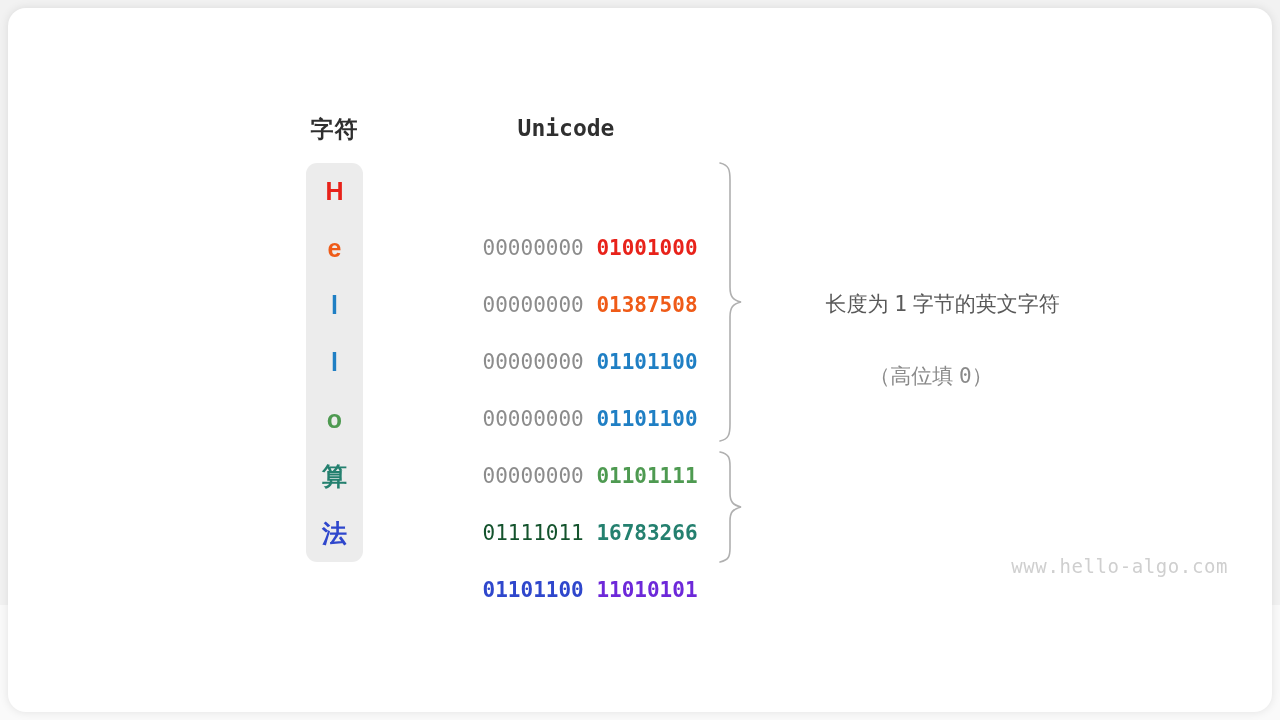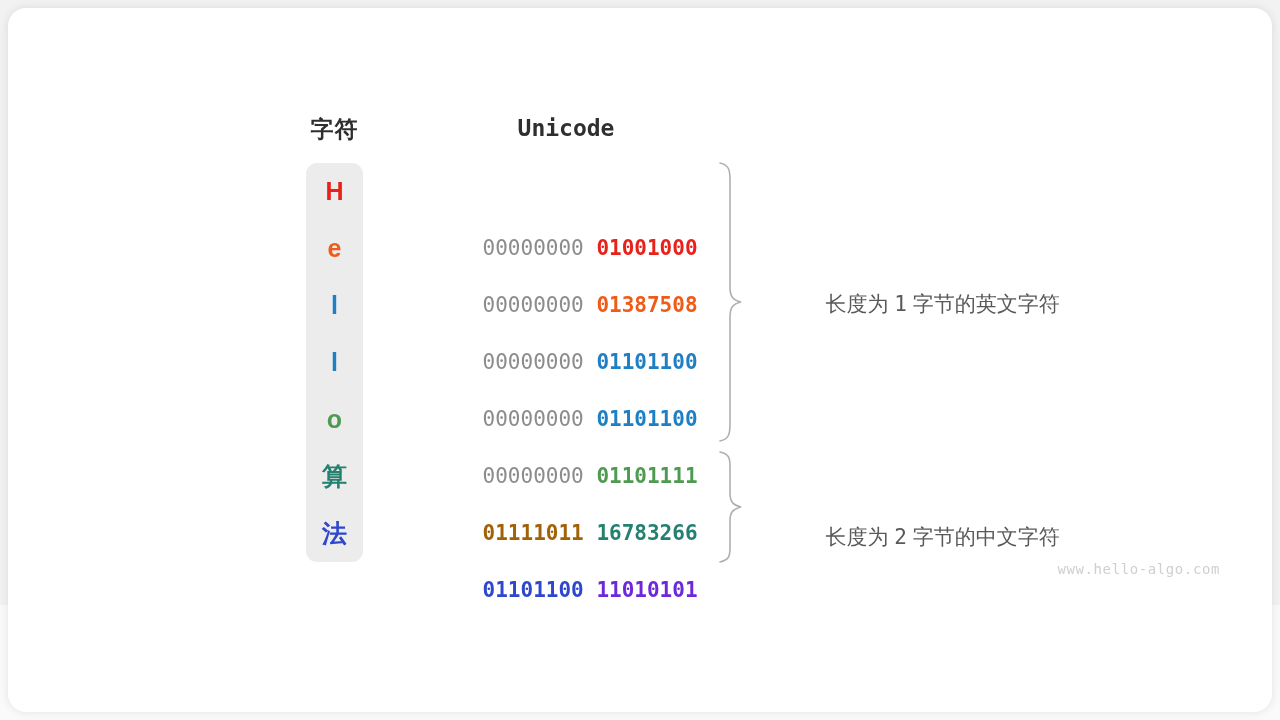--- a/index.html
+++ b/index.html
@@ -118,24 +118,24 @@
     font-family: "DejaVu Sans Mono", "Liberation Mono", monospace;
   }
   .annot-sub {
     display: block;
     color: #8a8a8a;
   }
 
   
   .watermark {
     position: absolute;
-    right: 60px;
+    right: 52px;
     bottom: 28px;
     font-family: "DejaVu Sans Mono", "Liberation Mono", monospace;
-    font-size: 14px;
+    font-size: 19px;
     color: #cfcfcf;
     letter-spacing: 0.6px;
   }
 </style>
 </head>
 <body>
 
 <div id="canvas" style="background: rgb(242, 242, 242);">
   <div class="card" style="background: rgb(255, 255, 255);"></div>
 
@@ -161,40 +161,38 @@
   <div class="bits-row" style="top:277px">
     <span class="byte-pad">00000000</span><span> </span><span class="byte-sig" style="color: rgb(31, 127, 196);">01101100</span>
   </div>
   <div class="bits-row" style="top:334px">
     <span class="byte-pad">00000000</span><span> </span><span class="byte-sig" style="color: rgb(31, 127, 196);">01101100</span>
   </div>
   <div class="bits-row" style="top:391px">
     <span class="byte-pad">00000000</span><span> </span><span class="byte-sig" style="color: rgb(78, 154, 81);">01101111</span>
   </div>
   <div class="bits-row" style="top:448px">
-    <span class="byte-pad" style="color: #a16207; font-weight: bold;">01111011</span><span> </span><span class="byte-sig" style="color: rgb(36, 128, 111);">16783266</span>
+    <span class="byte-pad" style="color: #14532d; font-weight: normal;">01111011</span><span> </span><span class="byte-sig" style="color: rgb(36, 128, 111);">16783266</span>
   </div>
   <div class="bits-row" style="top:505px">
     <span class="byte-pad" style="color: rgb(47, 71, 204); font-weight: bold;">01101100</span><span> </span><span class="byte-sig" style="color: #6d28d9;">11010101</span>
   </div>
 
   <div class="brace" style="left:716px; top:160px;">
     <svg width="32" height="284" viewBox="0 0 32 284">
       <path d="M 4 3 C 13 5 14 10 14 20 L 14 127 C 14 137 17 140 25 142 C 17 144 14 147 14 157 L 14 264 C 14 274 13 279 4 281" fill="none" stroke="#b0b0b0" stroke-width="1.6" stroke-linecap="round"></path>
     </svg>
   </div>
 
   <div class="brace" style="left:716px; top:449px;">
     <svg width="32" height="116" viewBox="0 0 32 116">
       <path d="M 4 3 C 13 5 14 9 14 17 L 14 44 C 14 53 17 56 25 58 C 17 60 14 63 14 72 L 14 99 C 14 107 13 111 4 113" fill="none" stroke="#b0b0b0" stroke-width="1.6" stroke-linecap="round"></path>
     </svg>
   </div>
 
   <div class="annot" style="left:770px; top:250px; width:322px;">
     <span>长度为 </span><span class="mono">1</span><span> 字节的英文字符</span>
+    <span class="annot-sub"><span>（高位填 </span><span class="mono">0</span><span>）</span></span>
   </div>
 
-  <div class="annot" style="left:770px; top:483px; width:322px;">
-    <span>长度为 </span><span class="mono">2</span><span> 字节的中文字符</span>
-  </div>
 
   <div class="watermark">www.hello-algo.com</div>
 </div>
 
 </body></html>

